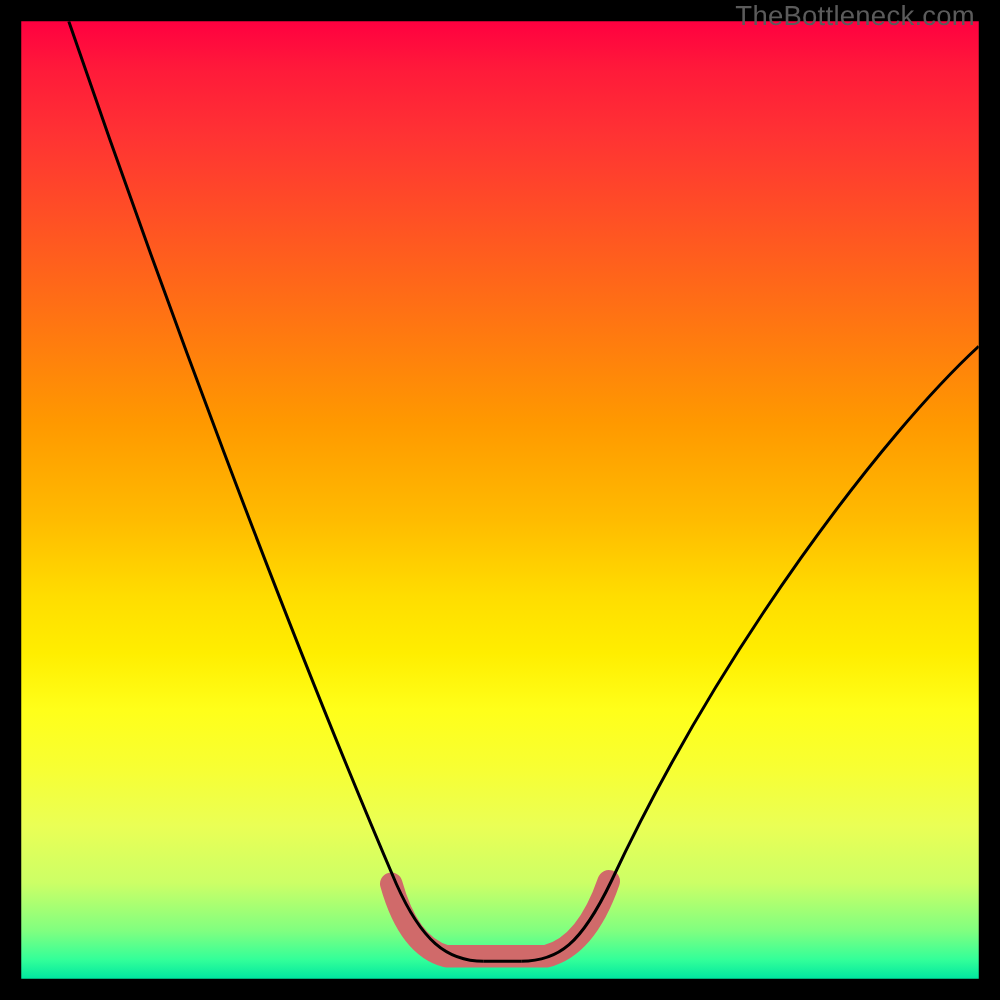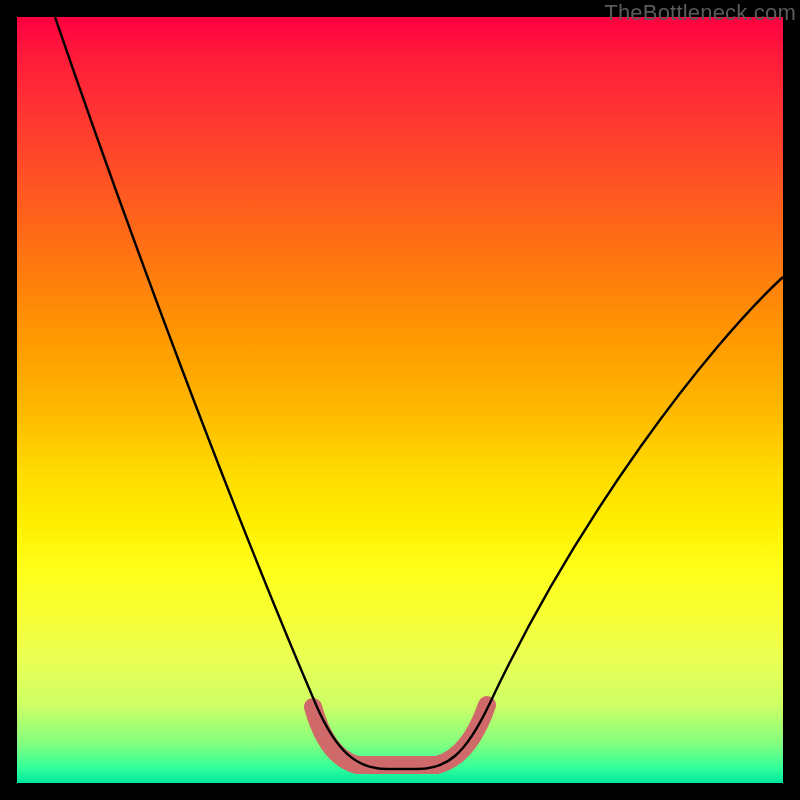--- a/index.html
+++ b/index.html
@@ -39,21 +39,21 @@
       #eaff55 84%,
       #ccff66 90%,
       #80ff80 95%,
       #33ff99 98%,
       #00e7a0 100%
     );
   }
   .watermark {
     position: absolute;
     top: 0px;
-    right: 4px;
+    right: 20px;
     color: #5b5b5b;
     font-size: 22px;
     font-weight: 500;
     letter-spacing: 0.2px;
   }
   svg.curves {
     position: absolute;
     left: 0;
     top: 0;
     width: 766px;

